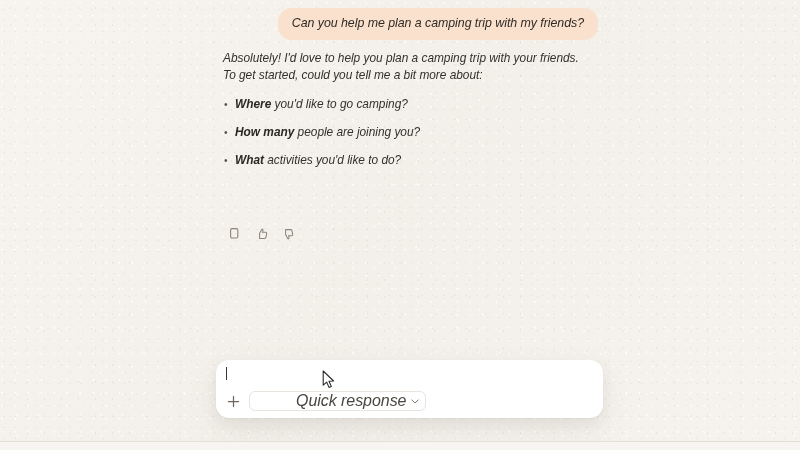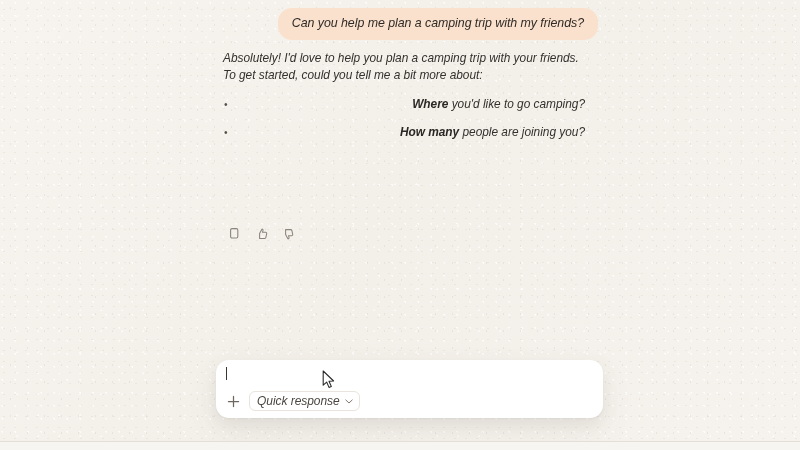--- a/index.html
+++ b/index.html
@@ -74,21 +74,20 @@
   }
   .assistant p { margin: 0; }
   .assistant p.intro { margin-bottom: 12px; }
   .assistant p.outro { margin-top: 13px; }
 
   ul.qlist { list-style: none; margin: 0; padding: 0; }
   ul.qlist li {
     position: relative;
     padding-left: 12px;
     margin-bottom: 11px;
-    text-align: right;
   }
   ul.qlist li:last-child { margin-bottom: 0; }
   ul.qlist li::before {
     content: "\2022";
     position: absolute;
     left: 1px;
     top: -0.5px;
     color: #55504a;
     font-size: 10px;
   }
@@ -162,24 +161,25 @@
     align-items: center;
     gap: 5px;
     height: 20px;
     padding: 0 6px 0 7px;
     border: 1px solid #e9e4dd;
     border-radius: 6px;
     background: #ffffff;
     cursor: pointer;
   }
   .quick-chip-label {
-    font-size: 12px;
+    font-size: 16px;
     color: #4b4641;
     letter-spacing: -0.05px;
     white-space: nowrap;
+    margin-left: 39px;
   }
 
   
   #bottom-divider {
     position: absolute;
     left: 0;
     top: 441px;
     width: 800px;
     height: 1px;
     background: #e3ded6;
@@ -219,20 +219,23 @@
     <div class="assistant">
       <p class="intro">Absolutely! I'd love to help you plan a camping trip with your friends. To get started, could you tell me a bit more about:</p>
 
       <ul class="qlist">
         <li>
           <span class="lead">Where</span><span> you'd like to go camping?</span>
         </li>
         <li>
           <span class="lead">How many</span><span> people are joining you?</span>
         </li>
+        <li>
+          <span class="lead">What</span><span> activities you'd like to do?</span>
+        </li>
       </ul>
 
     </div>
 
     <div class="actions">
 
       <div class="act-btn">
         <svg width="11" height="12" viewBox="0 0 11 12" fill="none">
           <rect x="0.6" y="0.6" width="7.2" height="9.4" rx="1.4" stroke="#8c857c" stroke-width="1.1" fill="none"></rect>
         </svg>

